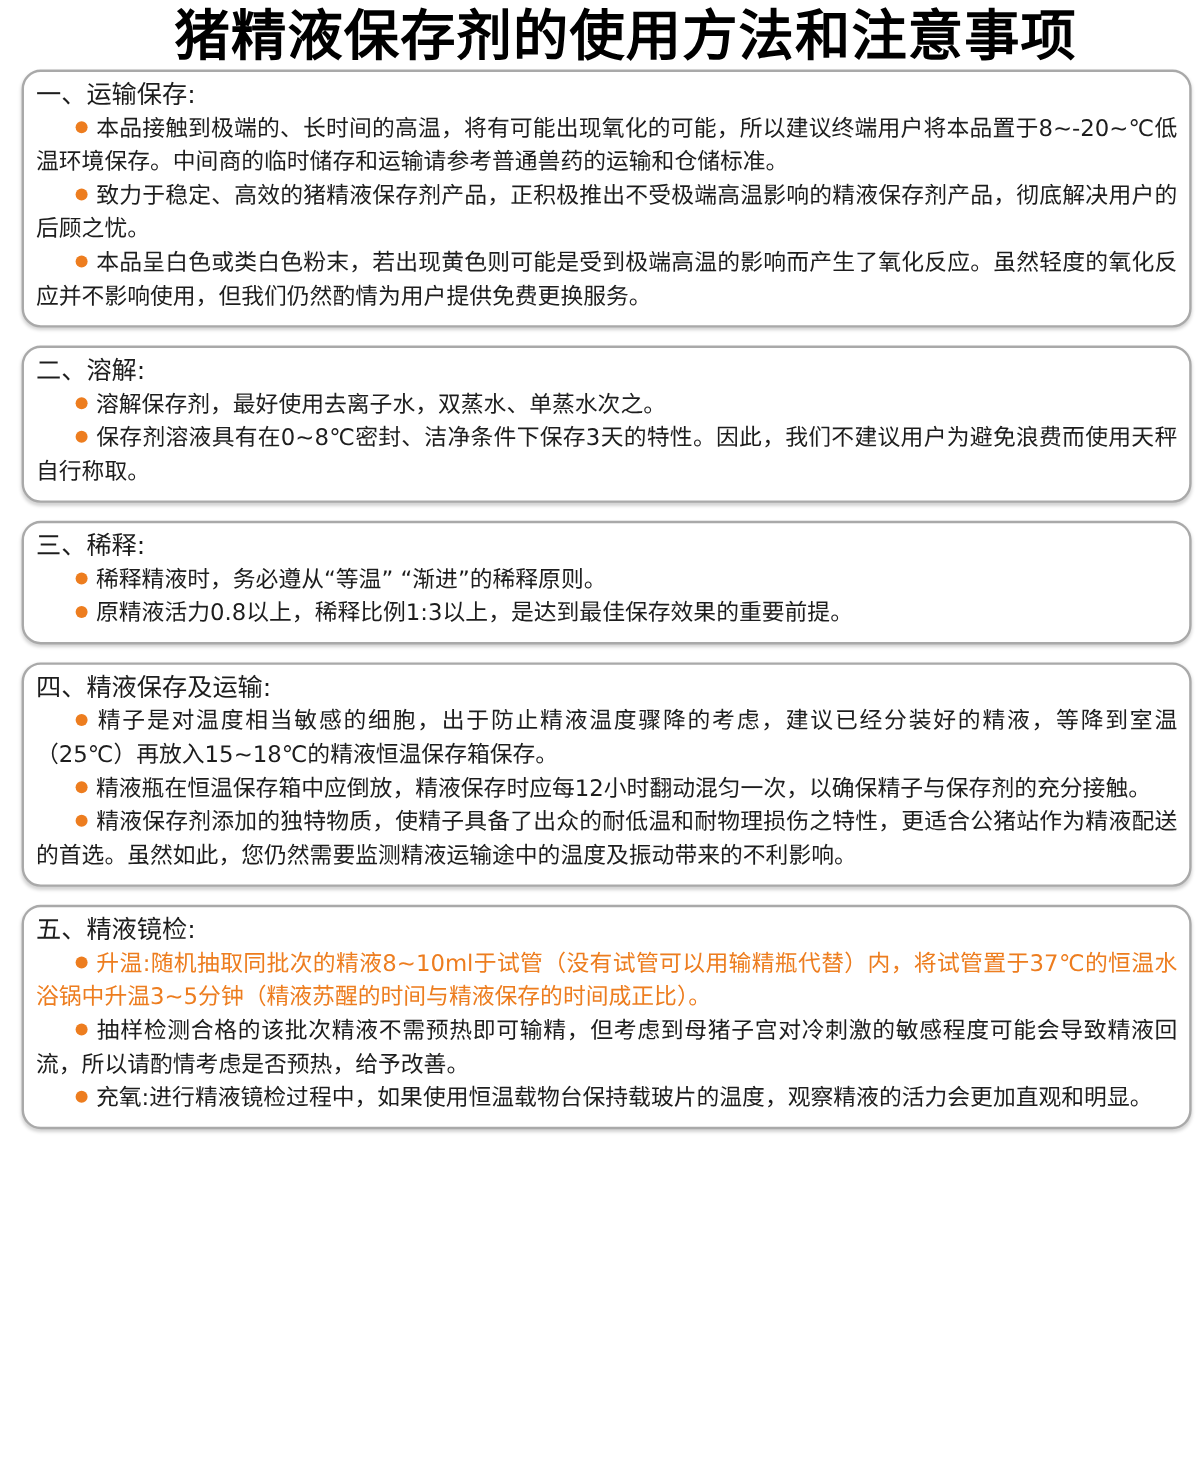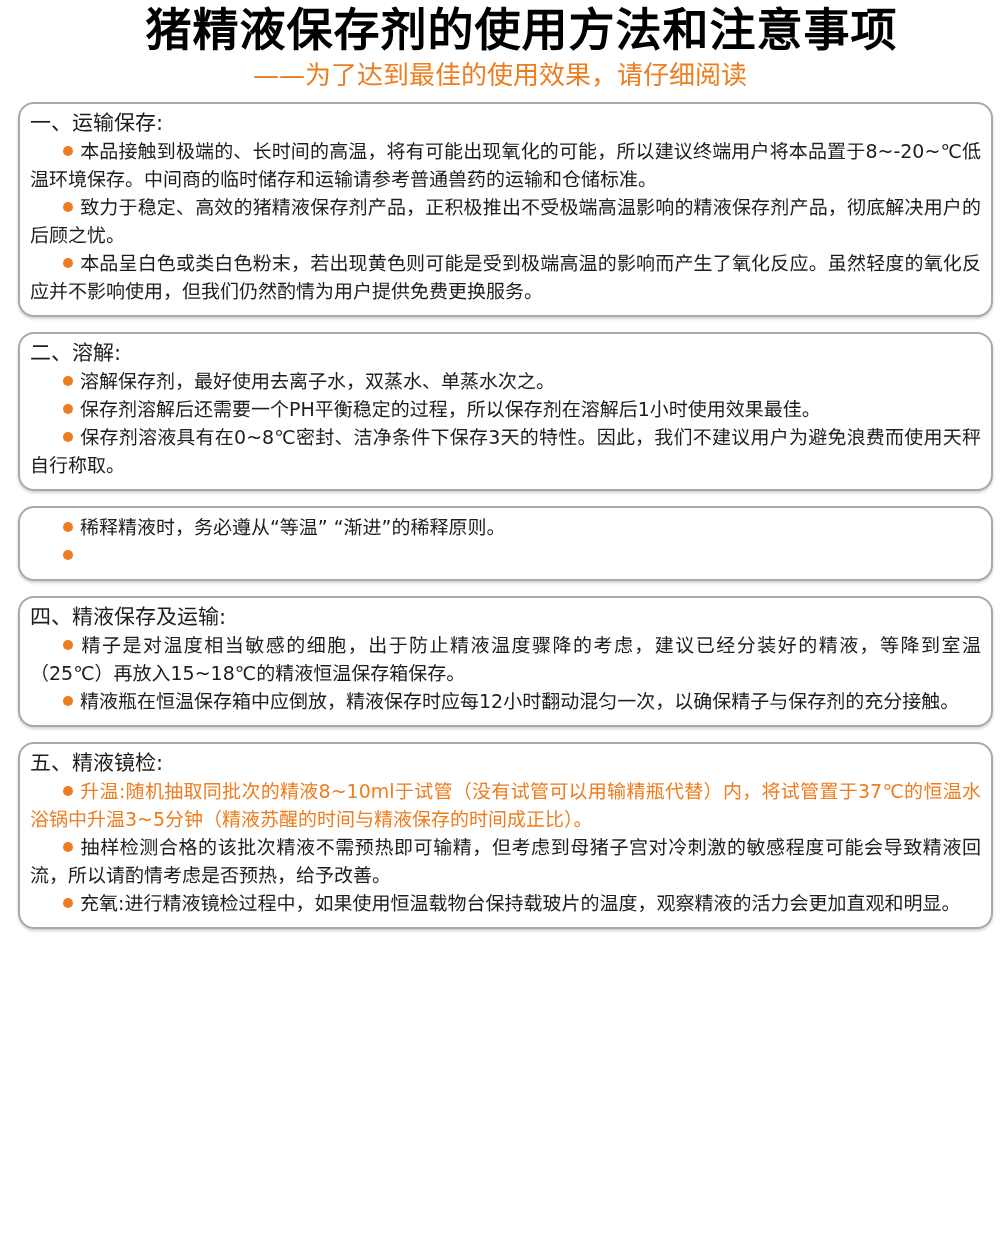--- a/index.html
+++ b/index.html
@@ -66,44 +66,44 @@
     margin-right:7px;
     vertical-align:2px;
   }
   .run.accent{ color:var(--accent); }
 </style>
 </head>
 <body>
 
 <div class="header">
   <h1 class="page-title">猪精液保存剂的使用方法和注意事项</h1>
-  <div class="page-subtitle">——为了达到最佳的使用效果，请仔细阅读</div>
 </div>
 
 <div class="sections">
     <section class="section-box">
       <h2 class="section-heading">一、运输保存:</h2>
       <p class="bullet-item"><span class="dot"></span><span class="run normal">本品接触到极端的、长时间的高温，将有可能出现氧化的可能，所以建议终端用户将本品置于8~-20~℃低温环境保存。中间商的临时储存和运输请参考普通兽药的运输和仓储标准。</span></p>
       <p class="bullet-item"><span class="dot"></span><span class="run normal">致力于稳定、高效的猪精液保存剂产品，正积极推出不受极端高温影响的精液保存剂产品，彻底解决用户的后顾之忧。</span></p>
       <p class="bullet-item"><span class="dot"></span><span class="run normal">本品呈白色或类白色粉末，若出现黄色则可能是受到极端高温的影响而产生了氧化反应。虽然轻度的氧化反应并不影响使用，但我们仍然酌情为用户提供免费更换服务。</span></p>
     </section>
     <section class="section-box">
       <h2 class="section-heading">二、溶解:</h2>
       <p class="bullet-item"><span class="dot"></span><span class="run normal">溶解保存剂，最好使用去离子水，双蒸水、单蒸水次之。</span></p>
-      <p class="bullet-item"><span class="dot"></span><span class="run normal">保存剂溶解后还需要一个PH平衡稳定的过程，所以保存剂在溶解后1小时使用效果最佳。</span></p>
       <p class="bullet-item"><span class="dot"></span><span class="run normal">保存剂溶液具有在0~8℃密封、洁净条件下保存3天的特性。因此，我们不建议用户为避免浪费而使用天秤自行称取。</span></p>
     </section>
     <section class="section-box">
+      <h2 class="section-heading">三、稀释:</h2>
       <p class="bullet-item"><span class="dot"></span><span class="run normal">稀释精液时，务必遵从“等温” “渐进”的稀释原则。</span></p>
-      <p class="bullet-item"><span class="dot"></span></p>
+      <p class="bullet-item"><span class="dot"></span><span class="run normal">原精液活力0.8以上，稀释比例1:3以上，是达到最佳保存效果的重要前提。</span></p>
     </section>
     <section class="section-box">
       <h2 class="section-heading">四、精液保存及运输:</h2>
       <p class="bullet-item"><span class="dot"></span><span class="run normal">精子是对温度相当敏感的细胞，出于防止精液温度骤降的考虑，建议已经分装好的精液，等降到室温（25℃）再放入15~18℃的精液恒温保存箱保存。</span></p>
       <p class="bullet-item"><span class="dot"></span><span class="run normal">精液瓶在恒温保存箱中应倒放，精液保存时应每12小时翻动混匀一次，以确保精子与保存剂的充分接触。</span></p>
+      <p class="bullet-item"><span class="dot"></span><span class="run normal">精液保存剂添加的独特物质，使精子具备了出众的耐低温和耐物理损伤之特性，更适合公猪站作为精液配送的首选。虽然如此，您仍然需要监测精液运输途中的温度及振动带来的不利影响。</span></p>
     </section>
     <section class="section-box">
       <h2 class="section-heading">五、精液镜检:</h2>
       <p class="bullet-item"><span class="dot"></span><span class="run accent">升温:</span><span class="run accent">随机抽取同批次的精液8~10ml于试管（没有试管可以用输精瓶代替）内，将试管置于37℃的恒温水浴锅中升温3~5分钟（精液苏醒的时间与精液保存的时间成正比）。</span></p>
       <p class="bullet-item"><span class="dot"></span><span class="run normal">抽样检测合格的该批次精液不需预热即可输精，但考虑到母猪子宫对冷刺激的敏感程度可能会导致精液回流，所以请酌情考虑是否预热，给予改善。</span></p>
       <p class="bullet-item"><span class="dot"></span><span class="run normal">充氧:</span><span class="run normal">进行精液镜检过程中，如果使用恒温载物台保持载玻片的温度，观察精液的活力会更加直观和明显。</span></p>
     </section>
   </div>
 
 </body></html>

